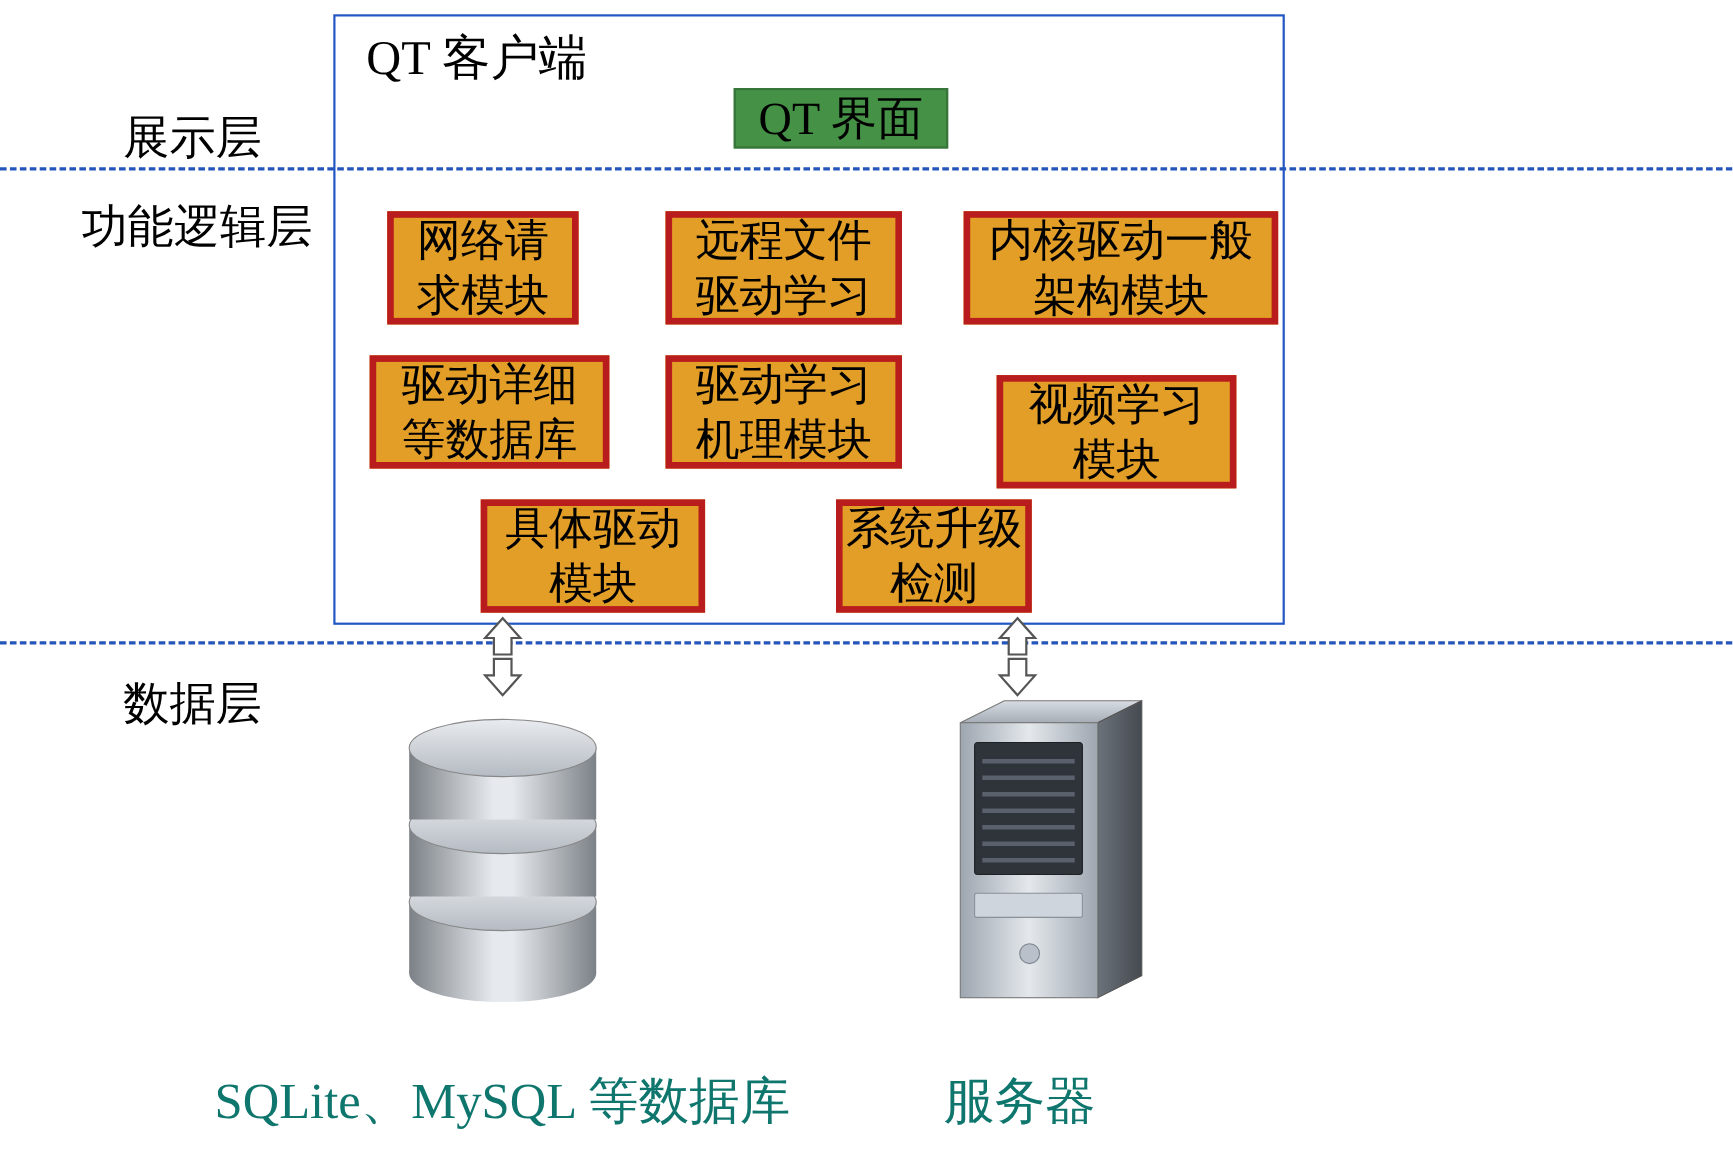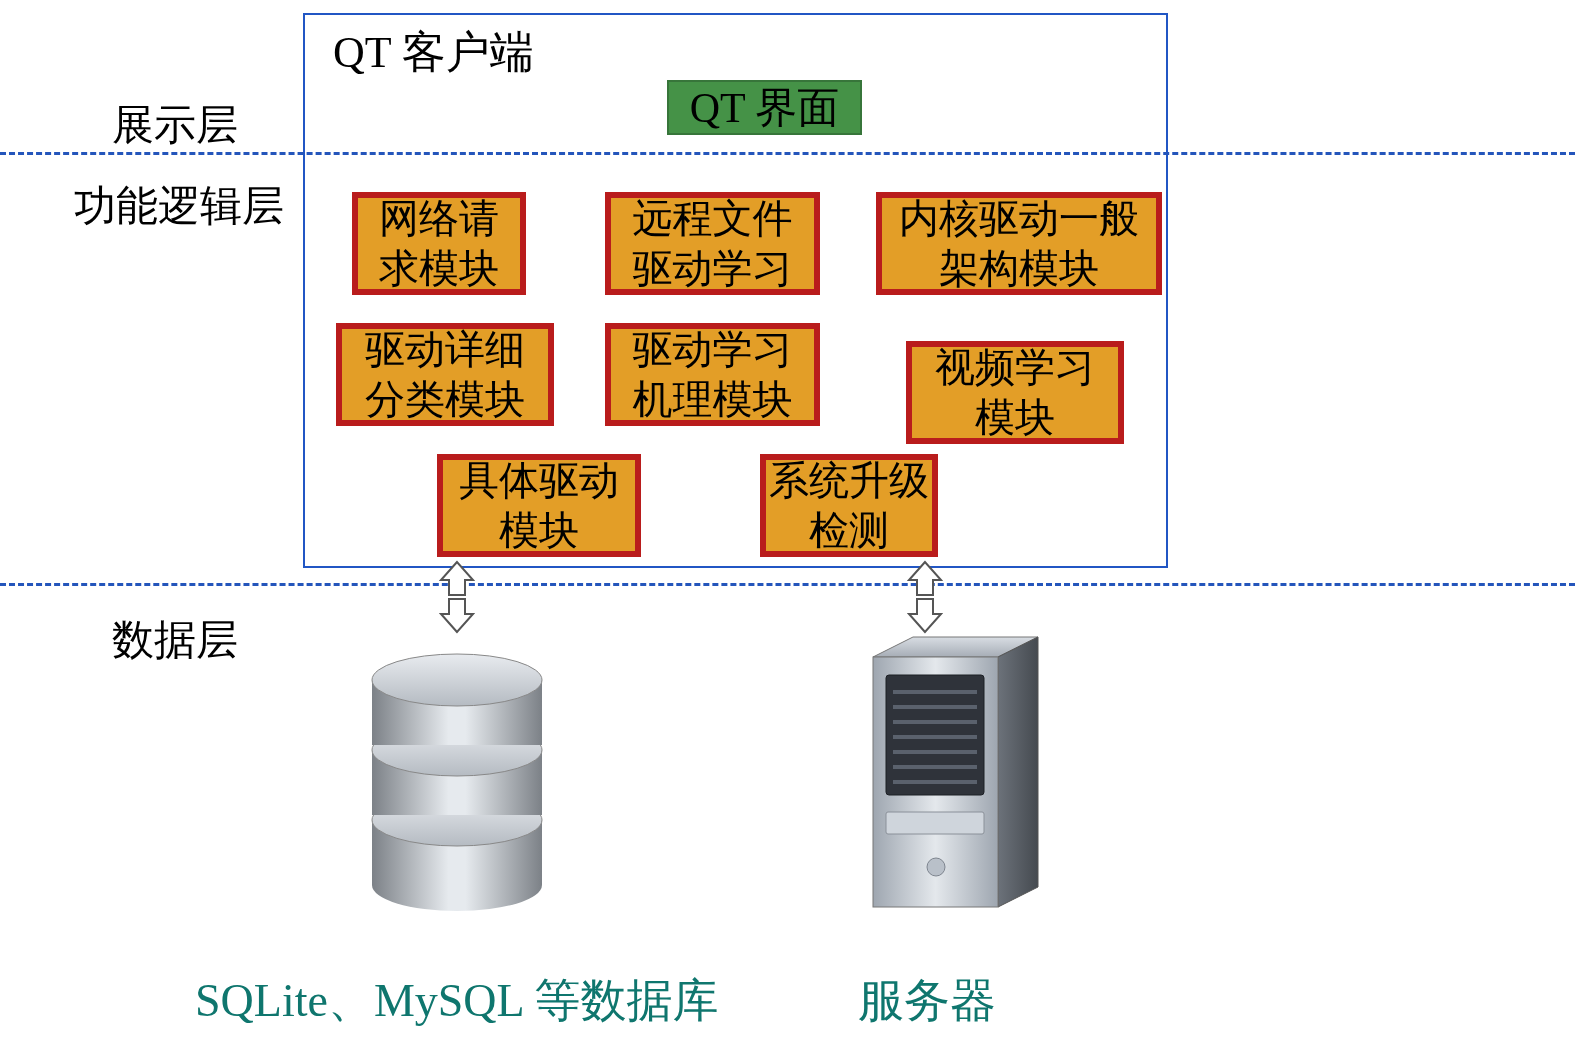--- a/index.html
+++ b/index.html
@@ -97,21 +97,21 @@
 <div class="dashed-line" style="left:0; top:152px; width:1575px;"></div>
 
 <div class="module-box" style="left:352px; top:192px; width:174px; height:103px;">网络请
 求模块</div>
 <div class="module-box" style="left:605px; top:192px; width:215px; height:103px;">远程文件
 驱动学习</div>
 <div class="module-box" style="left:876px; top:192px; width:286px; height:103px;">内核驱动一般
 架构模块</div>
 
 <div class="module-box" style="left:336px; top:323px; width:218px; height:103px;">驱动详细
-分类模块</div>
+等数据库</div>
 <div class="module-box" style="left:605px; top:323px; width:215px; height:103px;">驱动学习
 机理模块</div>
 <div class="module-box" style="left:906px; top:323px; width:218px; height:103px;margin-top:18px;">视频学习
 模块</div>
 
 <div class="module-box" style="left:437px; top:454px; width:204px; height:103px;">具体驱动
 模块</div>
 <div class="module-box" style="left:760px; top:454px; width:178px; height:103px;">系统升级
 检测</div>
 

